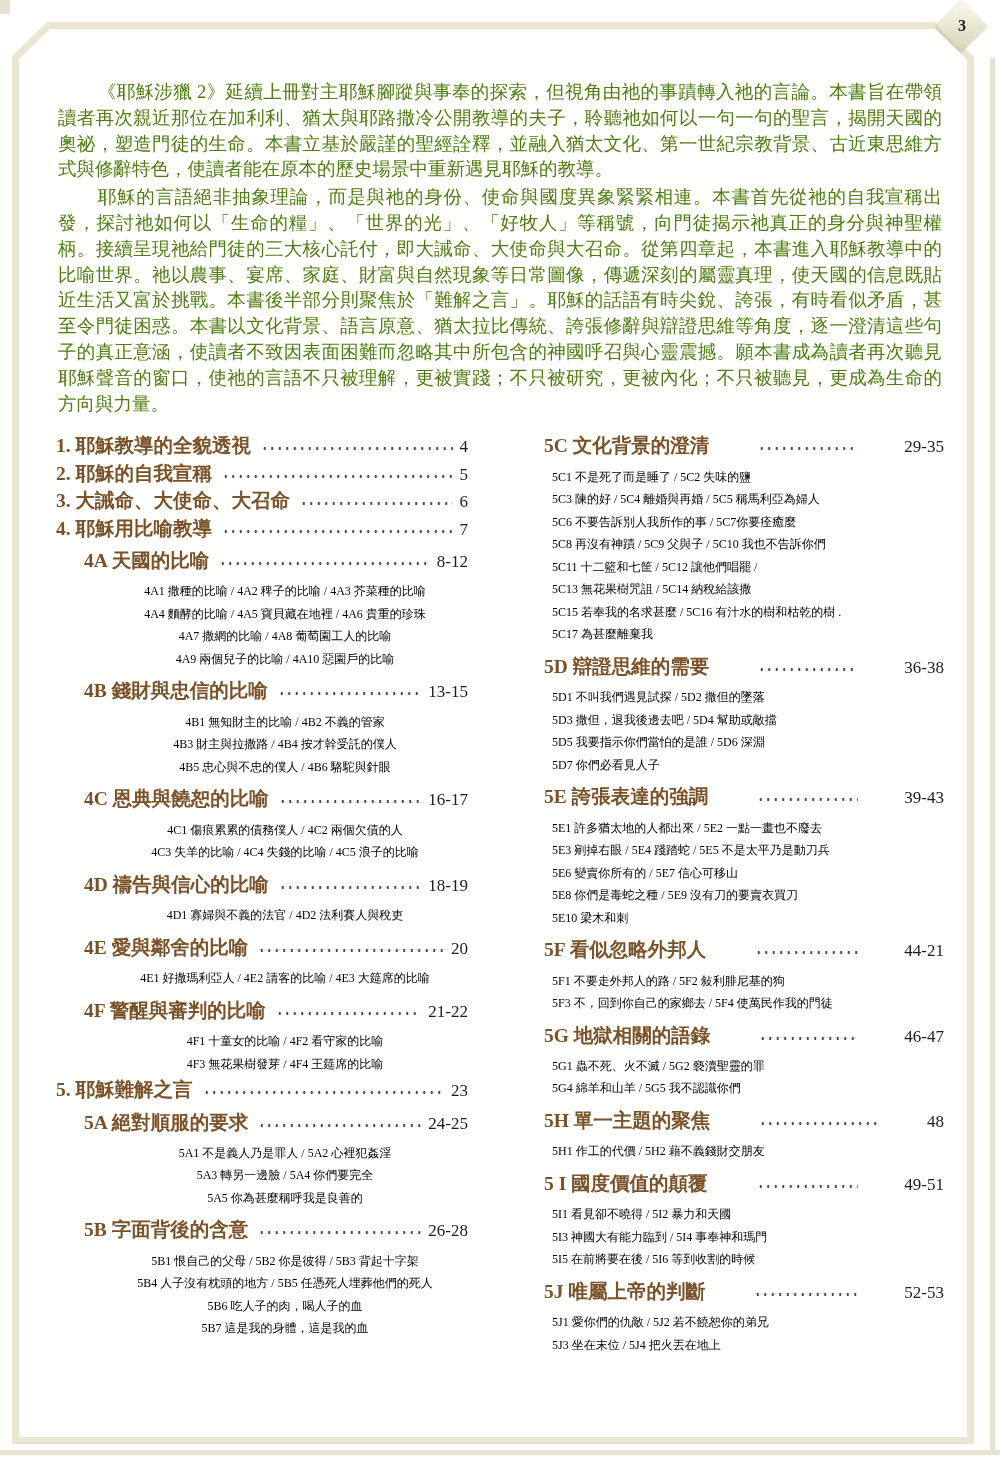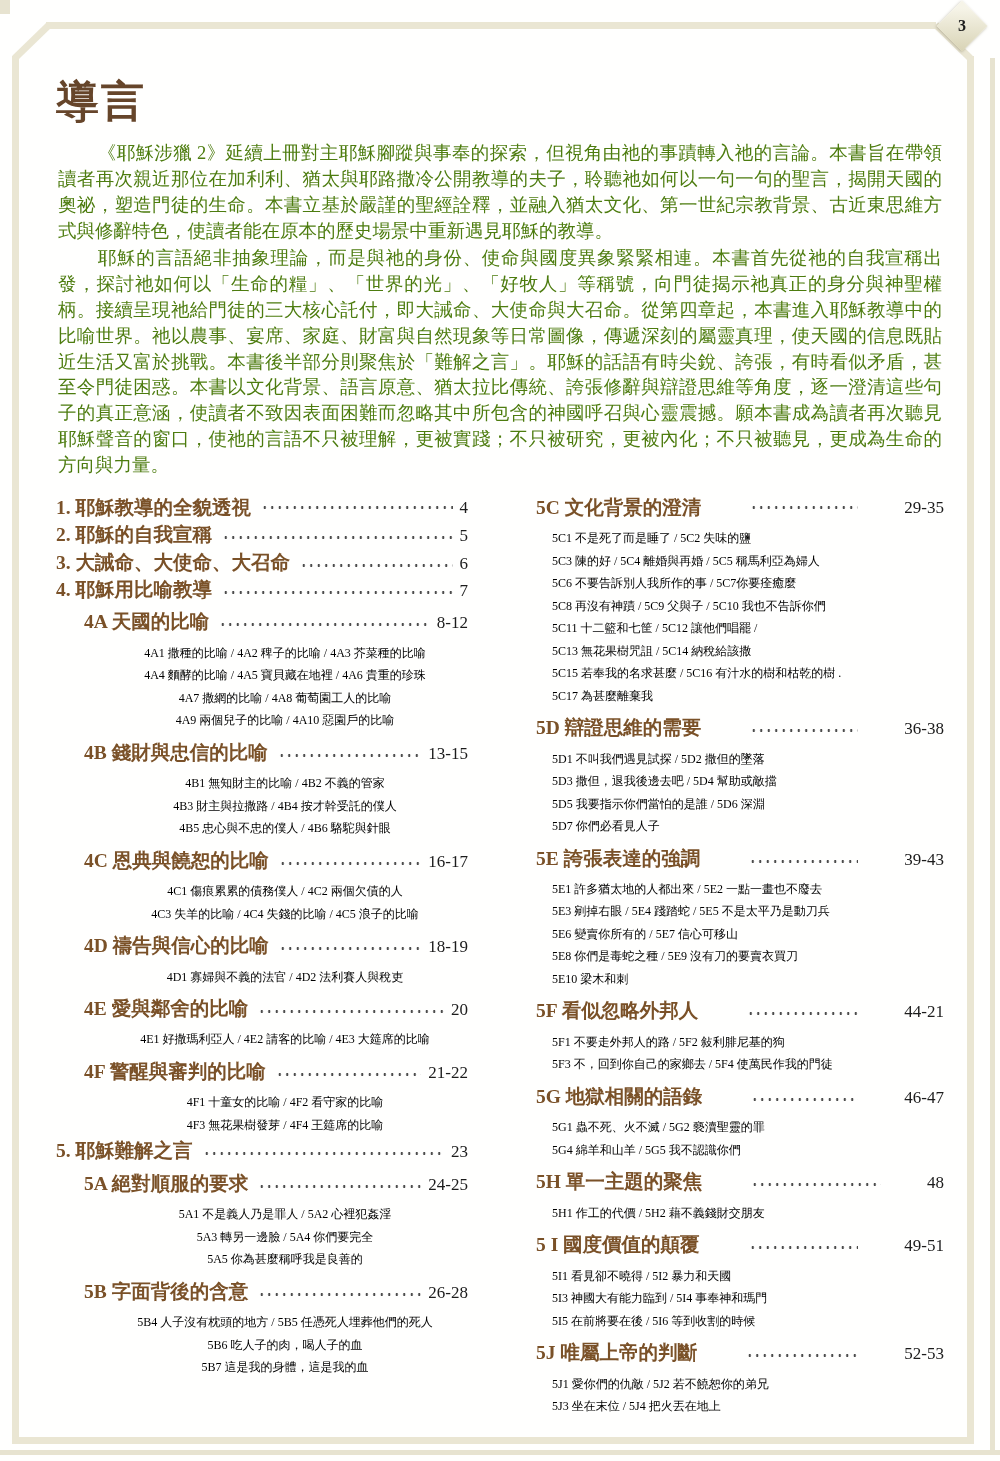--- a/index.html
+++ b/index.html
@@ -40,28 +40,28 @@
   }
   .intro p{
     margin:2px;
     font-size:18.5px;line-height:25.8px;
     text-align:justify;text-indent:2.15em;
     color:#4d7c0f;
   }
   
   .toc{display:flex;gap:64px;margin-top:18px;}
   .toc-col{flex:1;min-width:0;}
-  .toc-col > :first-child{margin-top:0;align-items:center;}
+  .toc-col > :first-child{margin-top:0;}
   .toc-row{display:flex;align-items:baseline;}
   .toc-label{white-space:nowrap;}
   .toc-chapter{font-weight:700;color:#7a5128;font-size:19.5px;line-height:1.15;margin:0 0 5px 0;}
   .toc-head{font-weight:700;color:#7a5128;font-size:19.5px;line-height:1.15;margin:10px 0 8px 0;}
   .toc-col.left .toc-head{margin-left:28px;}
   .toc-col.left .toc-items{margin-left:46px;text-align:center;}
-  .toc-col.right .toc-head{margin-left:4px;gap:39px;}
+  .toc-col.right .toc-head{margin-left:12px;gap:39px;}
   .toc-col.right .toc-items{margin-left:20px;}
   .toc-items{margin-bottom:4px;}
   .toc-item{font-size:12px;line-height:22.5px;color:#000000;white-space:nowrap;}
   .leader{
     flex:1;display:inline-block;height:7px;
     margin:0 7px 0 10px;min-width:24px;
     background-image:radial-gradient(circle,#4c4c4c 1.15px,transparent 1.45px);
     background-size:7.5px 7px;background-repeat:repeat-x;background-position:left bottom;
   }
   .toc-page{color:#1c1c1c;font-size:17px;font-weight:400;white-space:nowrap;}
@@ -79,21 +79,20 @@
   <div class="fr fr-tr"></div>
   <div class="fr fr-outer fr-ob"></div>
   <div class="fr fr-outer fr-or"></div>
   <div class="fr fr-outer fr-op"></div>
 
   <div class="badge">
     <span>3</span>
   </div>
 
   <div class="content">
-    <h1 class="title">導言</h1>
 
     <div class="intro">
       <p>《耶穌涉獵 2》延續上冊對主耶穌腳蹤與事奉的探索，但視角由祂的事蹟轉入祂的言論。本書旨在帶領讀者再次親近那位在加利利、猶太與耶路撒冷公開教導的夫子，聆聽祂如何以一句一句的聖言，揭開天國的奧祕，塑造門徒的生命。本書立基於嚴謹的聖經詮釋，並融入猶太文化、第一世紀宗教背景、古近東思維方式與修辭特色，使讀者能在原本的歷史場景中重新遇見耶穌的教導。</p>
       <p>耶穌的言語絕非抽象理論，而是與祂的身份、使命與國度異象緊緊相連。本書首先從祂的自我宣稱出發，探討祂如何以「生命的糧」、「世界的光」、「好牧人」等稱號，向門徒揭示祂真正的身分與神聖權柄。接續呈現祂給門徒的三大核心託付，即大誡命、大使命與大召命。從第四章起，本書進入耶穌教導中的比喻世界。祂以農事、宴席、家庭、財富與自然現象等日常圖像，傳遞深刻的屬靈真理，使天國的信息既貼近生活又富於挑戰。本書後半部分則聚焦於「難解之言」。耶穌的話語有時尖銳、誇張，有時看似矛盾，甚至令門徒困惑。本書以文化背景、語言原意、猶太拉比傳統、誇張修辭與辯證思維等角度，逐一澄清這些句子的真正意涵，使讀者不致因表面困難而忽略其中所包含的神國呼召與心靈震撼。願本書成為讀者再次聽見耶穌聲音的窗口，使祂的言語不只被理解，更被實踐；不只被研究，更被內化；不只被聽見，更成為生命的方向與力量。</p>
     </div>
 
     <div class="toc">
       <div class="toc-col left">
           <div class="toc-row toc-chapter">
             <span class="toc-label">1. 耶穌教導的全貌透視</span>
@@ -184,20 +183,21 @@
             <div class="toc-item">5A1 不是義人乃是罪人 / 5A2 心裡犯姦淫</div>
             <div class="toc-item">5A3 轉另一邊臉 / 5A4 你們要完全</div>
             <div class="toc-item">5A5 你為甚麼稱呼我是良善的</div>
           </div>
           <div class="toc-row toc-head">
             <span class="toc-label">5B 字面背後的含意</span>
             <span class="leader"></span>
             <span class="toc-page">26-28</span>
           </div>
           <div class="toc-items">
+            <div class="toc-item">5B1 恨自己的父母 / 5B2 你是彼得 / 5B3 背起十字架</div>
             <div class="toc-item">5B4 人子沒有枕頭的地方 / 5B5 任憑死人埋葬他們的死人</div>
             <div class="toc-item">5B6 吃人子的肉，喝人子的血</div>
             <div class="toc-item">5B7 這是我的身體，這是我的血</div>
           </div>
         </div>
       <div class="toc-col right">
           <div class="toc-row toc-head">
             <span class="toc-label">5C 文化背景的澄清</span>
             <span class="leader"></span>
             <span class="toc-page">29-35</span>

